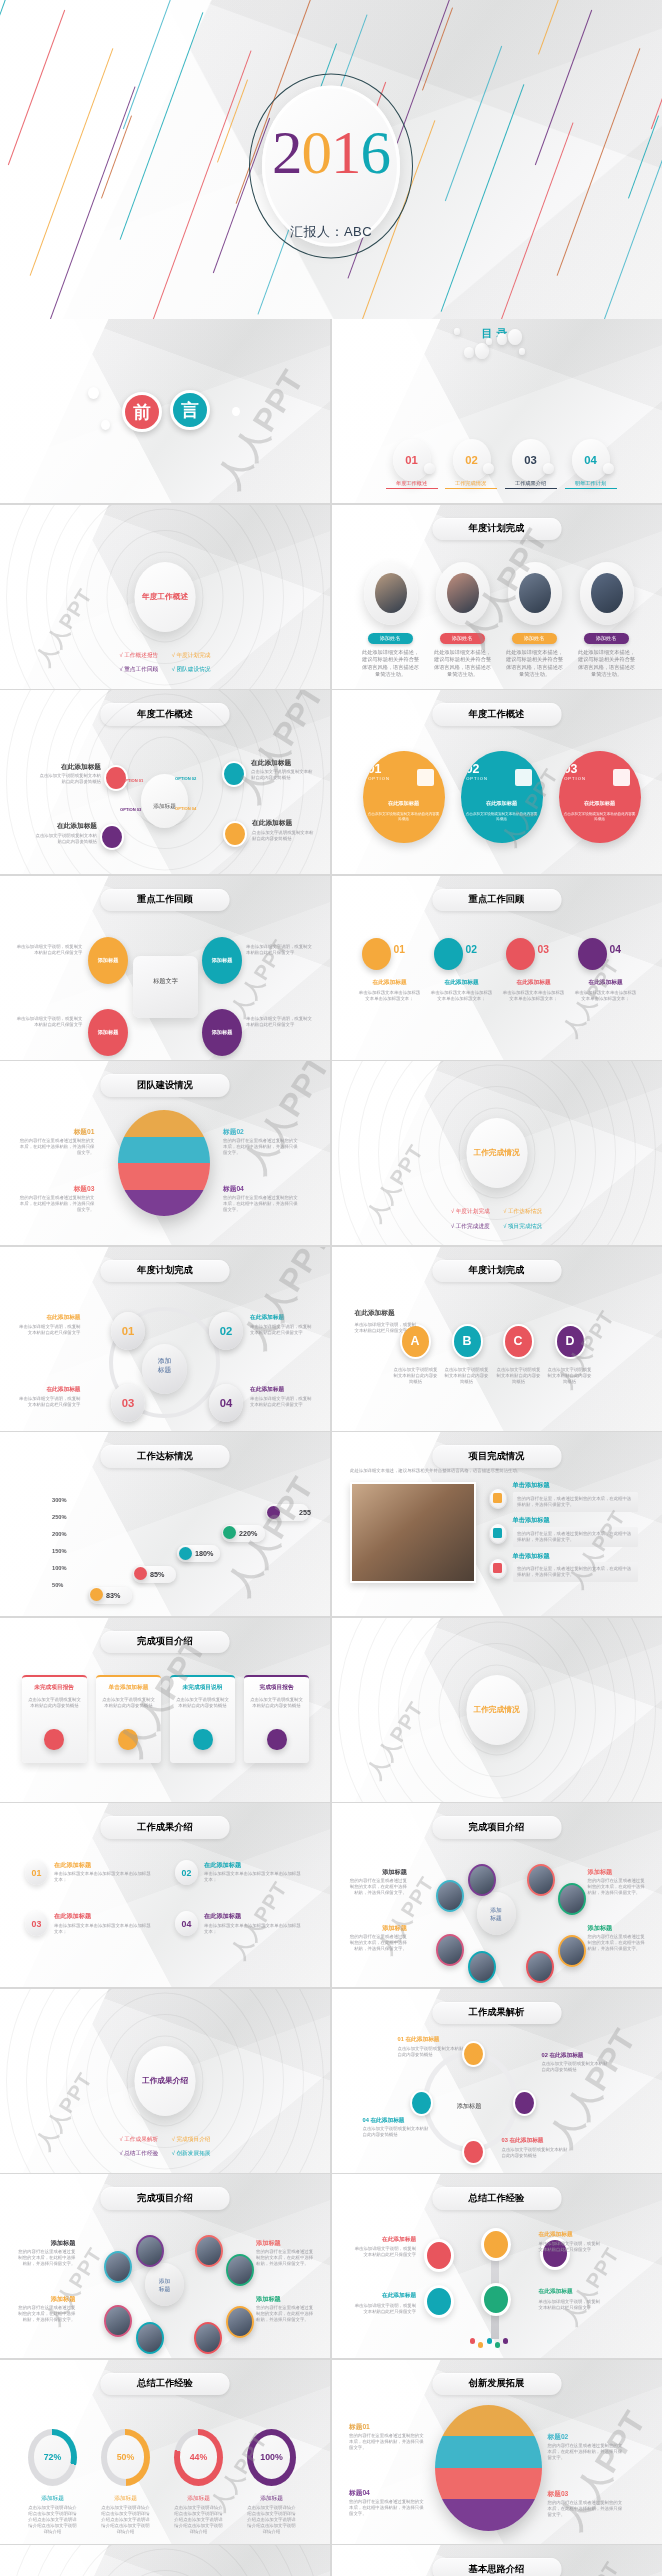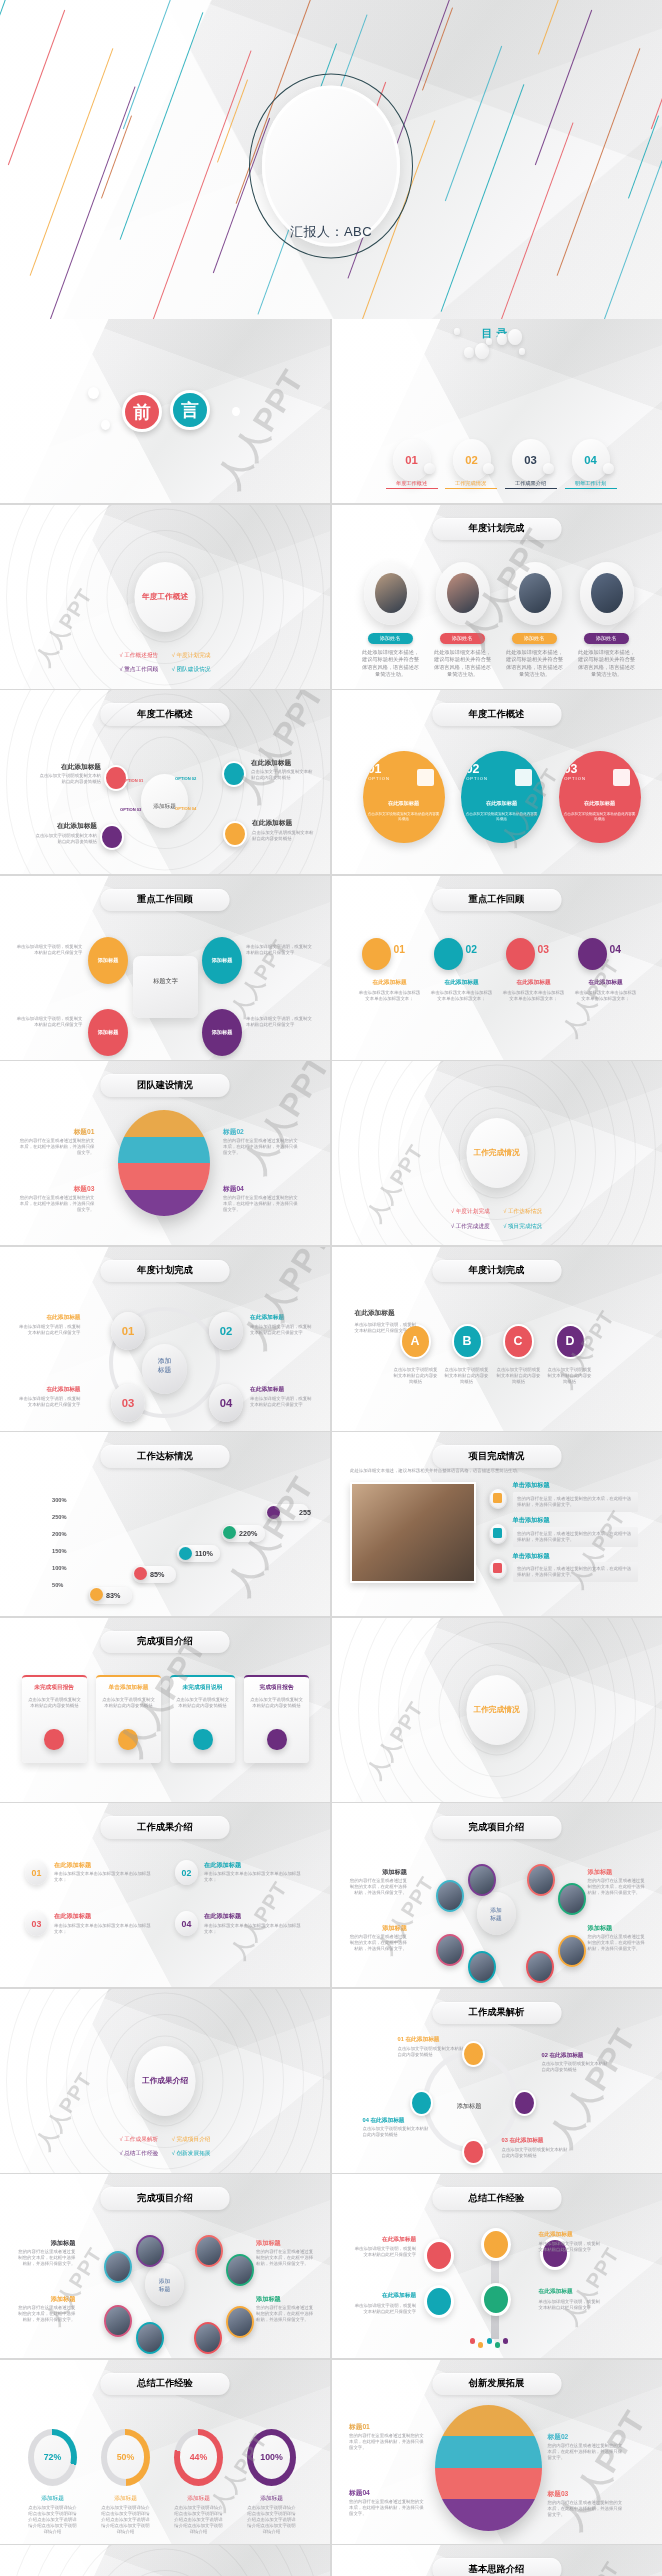--- a/index.html
+++ b/index.html
@@ -214,20 +214,23 @@
         <i style="left: 518px; top: 113px; height: 319px; background: rgb(232, 85, 93);"></i>
         <i style="left: 553px; top: -31px; height: 88px; background: rgb(245, 169, 60);"></i>
         <i style="left: 563px; top: 5.2px; height: 165px; background: rgb(107, 45, 126);"></i>
         <i style="left: 598px; top: 41px; height: 242px; background: rgb(201, 106, 58);"></i>
         <i style="left: 634px; top: 77px; height: 319px; background: rgb(63, 181, 201);"></i>
         <i style="left: 643px; top: 113px; height: 88px; background: rgb(17, 167, 181);"></i>
         <i style="left: 679px; top: -31px; height: 165px; background: rgb(232, 85, 93);"></i>
       </div>
     <div class="ring-outer"></div>
     <div class="ring-inner"></div>
+    <div class="year">
+      <span>2</span><span>0</span><span>1</span><span>6</span>
+    </div>
     <div class="presenter">汇报人：ABC</div>
   </div>
 
   <div id="grid">
       <div class="row">
         <div class="slide thumb">
           <div class="circle" style="position:absolute;left:122px;top:73px;width:40px;height:40px;background:#e8555d;font-size:17.5px;border:3.1px solid #fff;">前</div>
           <div class="circle" style="position:absolute;left:170px;top:71px;width:40px;height:40px;background:#11a7b5;font-size:17.5px;border:3.1px solid #fff;">言</div>
           <div style="position:absolute;left:88px;top:68px;width:11.3px;height:12.4px;border-radius:50%;background:#fff;box-shadow:0 2.1px 4.1px rgba(0,0,0,.12);"></div>
           <div style="position:absolute;left:101px;top:101px;width:9.3px;height:10.3px;border-radius:50%;background:#fff;box-shadow:0 2.1px 4.1px rgba(0,0,0,.12);"></div>
@@ -493,21 +496,21 @@
           <div style="position:absolute;left:52px;top:133px;font-size:5.7px;font-weight:700;color:#5a5a5f;">100%</div>
           <div style="position:absolute;left:52px;top:150px;font-size:5.7px;font-weight:700;color:#5a5a5f;">50%</div>
           <div style="position:absolute;left:89px;top:155px;width:43px;height:16.5px;border-radius:8.2px;background:linear-gradient(160deg,#fff,#f0f0f1);box-shadow:0 2.1px 5.2px rgba(0,0,0,.14);"></div>
           <div class="circle" style="position:absolute;left:90px;top:156px;width:13.4px;height:13.4px;background:#f5a93c;"></div>
           <div style="position:absolute;left:106px;top:159px;font-size:7.2px;font-weight:700;color:#3a3a3f;">83%</div>
           <div style="position:absolute;left:133px;top:134px;width:43px;height:16.5px;border-radius:8.2px;background:linear-gradient(160deg,#fff,#f0f0f1);box-shadow:0 2.1px 5.2px rgba(0,0,0,.14);"></div>
           <div class="circle" style="position:absolute;left:134px;top:135px;width:13.4px;height:13.4px;background:#e8555d;"></div>
           <div style="position:absolute;left:150px;top:138px;font-size:7.2px;font-weight:700;color:#3a3a3f;">85%</div>
           <div style="position:absolute;left:177px;top:113px;width:43px;height:16.5px;border-radius:8.2px;background:linear-gradient(160deg,#fff,#f0f0f1);box-shadow:0 2.1px 5.2px rgba(0,0,0,.14);"></div>
           <div class="circle" style="position:absolute;left:179px;top:115px;width:13.4px;height:13.4px;background:#11a7b5;"></div>
-          <div style="position:absolute;left:195px;top:117px;font-size:7.2px;font-weight:700;color:#3a3a3f;">110%</div>
+          <div style="position:absolute;left:195px;top:117px;font-size:7.2px;font-weight:700;color:#3a3a3f;">180%</div>
           <div style="position:absolute;left:222px;top:93px;width:43px;height:16.5px;border-radius:8.2px;background:linear-gradient(160deg,#fff,#f0f0f1);box-shadow:0 2.1px 5.2px rgba(0,0,0,.14);"></div>
           <div class="circle" style="position:absolute;left:223px;top:94px;width:13.4px;height:13.4px;background:#1faa7a;"></div>
           <div style="position:absolute;left:239px;top:97px;font-size:7.2px;font-weight:700;color:#3a3a3f;">220%</div>
           <div style="position:absolute;left:266px;top:72px;width:43px;height:16.5px;border-radius:8.2px;background:linear-gradient(160deg,#fff,#f0f0f1);box-shadow:0 2.1px 5.2px rgba(0,0,0,.14);"></div>
           <div class="circle" style="position:absolute;left:267px;top:74px;width:13.4px;height:13.4px;background:#6b2d7e;"></div>
           <div style="position:absolute;left:299px;top:76px;font-size:7.2px;font-weight:700;color:#3a3a3f;">255</div>
           <div class="wm" style="left:206px; top:82px;">人人PPT</div>
         </div>
         <div class="slide thumb">
           <div class="pill-title">项目完成情况</div>

